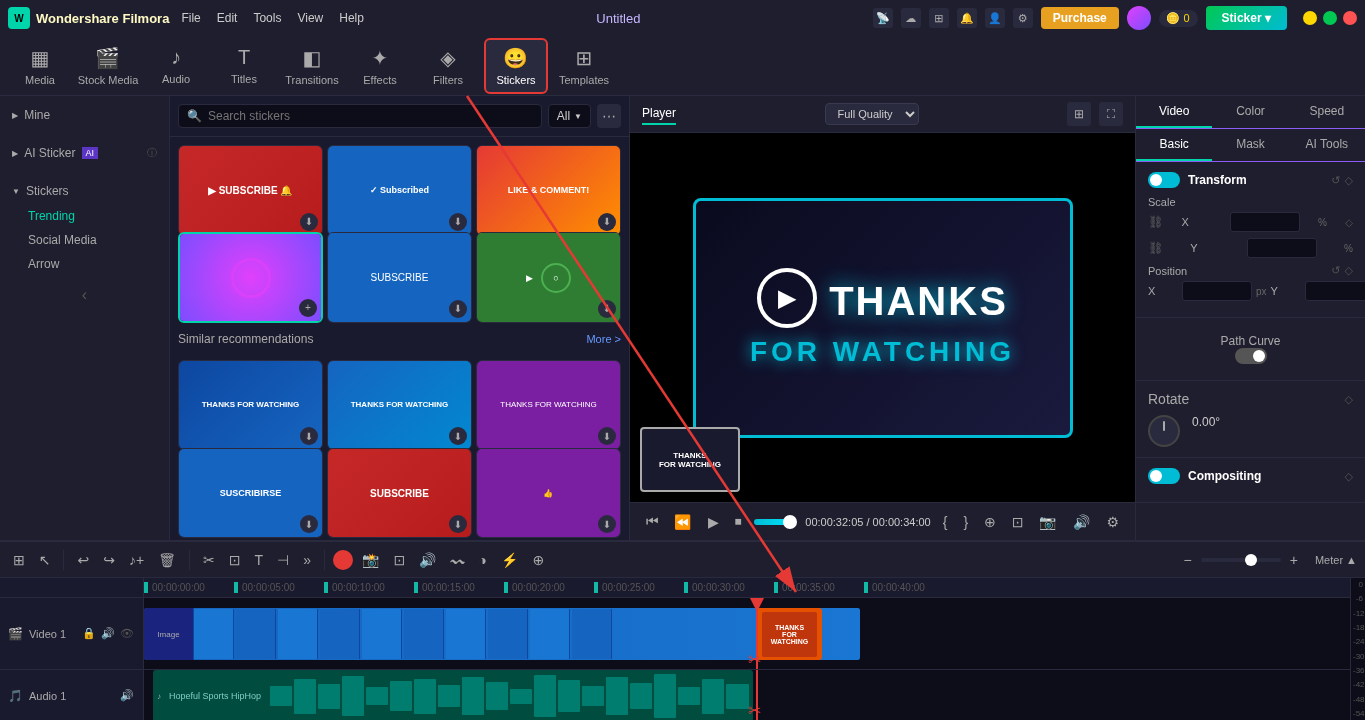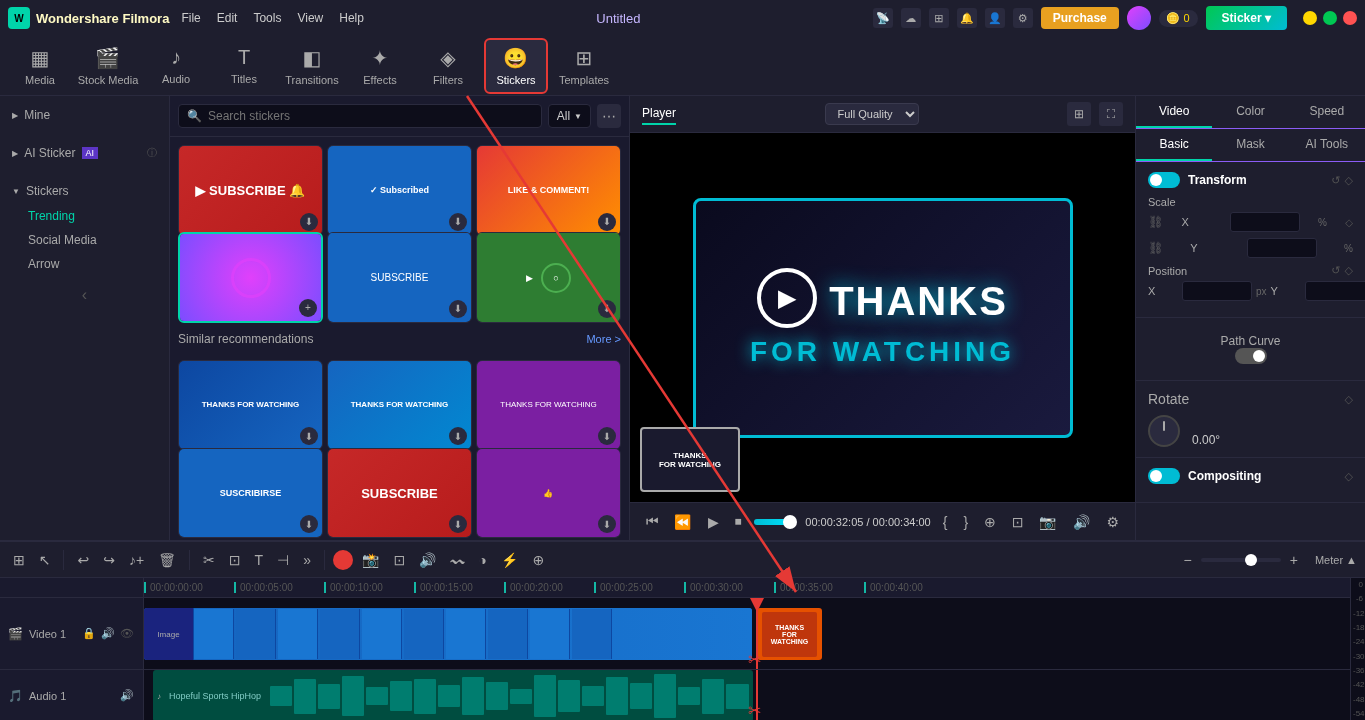--- a/index.html
+++ b/index.html
@@ -74,21 +74,21 @@
       display: flex; align-items: center; justify-content: center;
       cursor: pointer; overflow: hidden; position: relative; border: 1px solid #2a2a3e;
     }
     .sticker-item.selected { border: 2px solid #00d4aa; }
     .sticker-img { width: 100%; height: 100%; display: flex; align-items: center; justify-content: center; font-size: 10px; text-align: center; padding: 4px; }
     .sticker-add-btn { position: absolute; bottom: 4px; right: 4px; width: 18px; height: 18px; background: #2a2a3e; border-radius: 50%; display: flex; align-items: center; justify-content: center; font-size: 10px; color: #aaa; }
     .section-header { display: flex; justify-content: space-between; align-items: center; padding: 6px 8px; color: #aaa; font-size: 12px; }
     .more-link { color: #6699ff; cursor: pointer; font-size: 11px; }
 
     
-    .s1 { background: linear-gradient(135deg, #c62828, #b71c1c); color: #fff; font-size: 13px; font-weight: bold; }
+    .s1 { background: linear-gradient(135deg, #c62828, #b71c1c); color: #fff; font-size: 10px; font-weight: bold; }
     .s2 { background: #1565c0; color: #fff; font-size: 9px; font-weight: bold; }
     .s3 { background: linear-gradient(135deg, #e53935, #ff8f00); color: #fff; font-size: 9px; font-weight: bold; }
     .s4 { background: radial-gradient(circle, #e040fb, #7c4dff); }
     .s5 { background: #1565c0; color: #fff; }
     .s6 { background: #2e7d32; color: #fff; font-size: 9px; }
 
     
     .thanks1 { background: linear-gradient(135deg, #0d47a1, #1565c0); color: #fff; font-size: 8px; font-weight: bold; text-align: center; }
     .thanks2 { background: linear-gradient(135deg, #1565c0, #0288d1); color: #fff; font-size: 8px; font-weight: bold; }
     .thanks3 { background: #7b1fa2; color: #fff; font-size: 8px; }
@@ -174,21 +174,21 @@
     .track-label-left { display: flex; align-items: center; gap: 6px; }
     .track-icon { font-size: 12px; }
     .track-controls { display: flex; gap: 3px; }
     .track-ctrl { font-size: 11px; color: #555; cursor: pointer; padding: 1px; }
     .video-track { height: 72px; }
     .audio-track { height: 52px; }
     
     .timeline-tracks { flex: 1; overflow-x: auto; position: relative; }
     .time-ruler { height: 20px; background: #1a1a2e; border-bottom: 1px solid #2a2a3e; display: flex; align-items: center; position: relative; overflow: hidden; }
     .time-marks { display: flex; width: max-content; padding-left: 0; }
-    .time-mark { min-width: 90px; font-size: 10px; color: #555; padding-left: 4px; border-left: 2px solid #14b8a6; }
+    .time-mark { min-width: 90px; font-size: 10px; color: #555; padding-left: 4px; border-left: 4px solid #14b8a6; }
     .video-track-area { height: 72px; background: #0d0d1a; border-bottom: 1px solid #2a2a3e; position: relative; display: flex; align-items: center; }
     .audio-track-area { height: 52px; background: #0d0d1a; position: relative; }
     
     .sticker-clip { 
       position: absolute; height: 52px; top: 10px; 
       background: #e65100; border-radius: 3px; width: 65px;
       display: flex; align-items: center; justify-content: center;
     }
     .sticker-clip-inner { width: 55px; height: 45px; background: #bf360c; border-radius: 2px; display: flex; align-items: center; justify-content: center; }
     .sticker-clip-text { font-size: 7px; color: #fff; font-weight: bold; text-align: center; }
@@ -521,21 +521,21 @@
         <span class="path-label">Path Curve</span>
         <div class="toggle-off"></div>
       </div>
     </div>
 
     <div class="right-section">
       <div style="display:flex;justify-content:space-between;align-items:center;margin-bottom:8px;">
         <span style="color:#aaa;font-size:14px;">Rotate</span>
         <span class="prop-action-btn">◇</span>
       </div>
-      <div style="display:flex;align-items:flex-end;gap:12px;">
+      <div style="display:flex;align-items:flex-start;gap:12px;">
         <div class="rotate-dial"></div>
         <span style="color:#ccc;font-size:12px;">0.00°</span>
       </div>
     </div>
 
 
     <div class="right-section">
       <div class="section-title-row">
         <div class="section-toggle-row">
           <div class="toggle-on"></div>
@@ -620,21 +620,21 @@
           <div class="time-mark">00:00:20:00</div>
           <div class="time-mark">00:00:25:00</div>
           <div class="time-mark">00:00:30:00</div>
           <div class="time-mark">00:00:35:00</div>
           <div class="time-mark">00:00:40:00</div>
         </div>
       </div>
 
       <div class="video-track-area" style="position:relative;">
 
-        <div style="position:absolute;left:0;top:10px;height:52px;width:608px;display:flex;background:#1565c0;border-radius:3px;overflow:hidden;">
+        <div style="position:absolute;left:0;top:10px;height:52px;width:716px;display:flex;background:#1565c0;border-radius:3px;overflow:hidden;">
           <div style="width:50px;height:52px;background:#1a237e;flex-shrink:0;display:flex;align-items:center;justify-content:center;font-size:8px;color:#aaa;border-right:1px solid #0d47a1;">Image</div>
           <div style="flex:1;background:linear-gradient(90deg,#1565c0,#1976d2);display:flex;align-items:center;overflow:hidden;gap:2px;">
             <div style="width:40px;height:50px;background:#1976d2;border-right:1px solid #0d47a1;flex-shrink:0;"></div>
             <div style="width:40px;height:50px;background:#1565c0;border-right:1px solid #0d47a1;flex-shrink:0;"></div>
             <div style="width:40px;height:50px;background:#1976d2;border-right:1px solid #0d47a1;flex-shrink:0;"></div>
             <div style="width:40px;height:50px;background:#1565c0;border-right:1px solid #0d47a1;flex-shrink:0;"></div>
             <div style="width:40px;height:50px;background:#1976d2;border-right:1px solid #0d47a1;flex-shrink:0;"></div>
             <div style="width:40px;height:50px;background:#1565c0;border-right:1px solid #0d47a1;flex-shrink:0;"></div>
             <div style="width:40px;height:50px;background:#1976d2;border-right:1px solid #0d47a1;flex-shrink:0;"></div>
             <div style="width:40px;height:50px;background:#1565c0;border-right:1px solid #0d47a1;flex-shrink:0;"></div>

